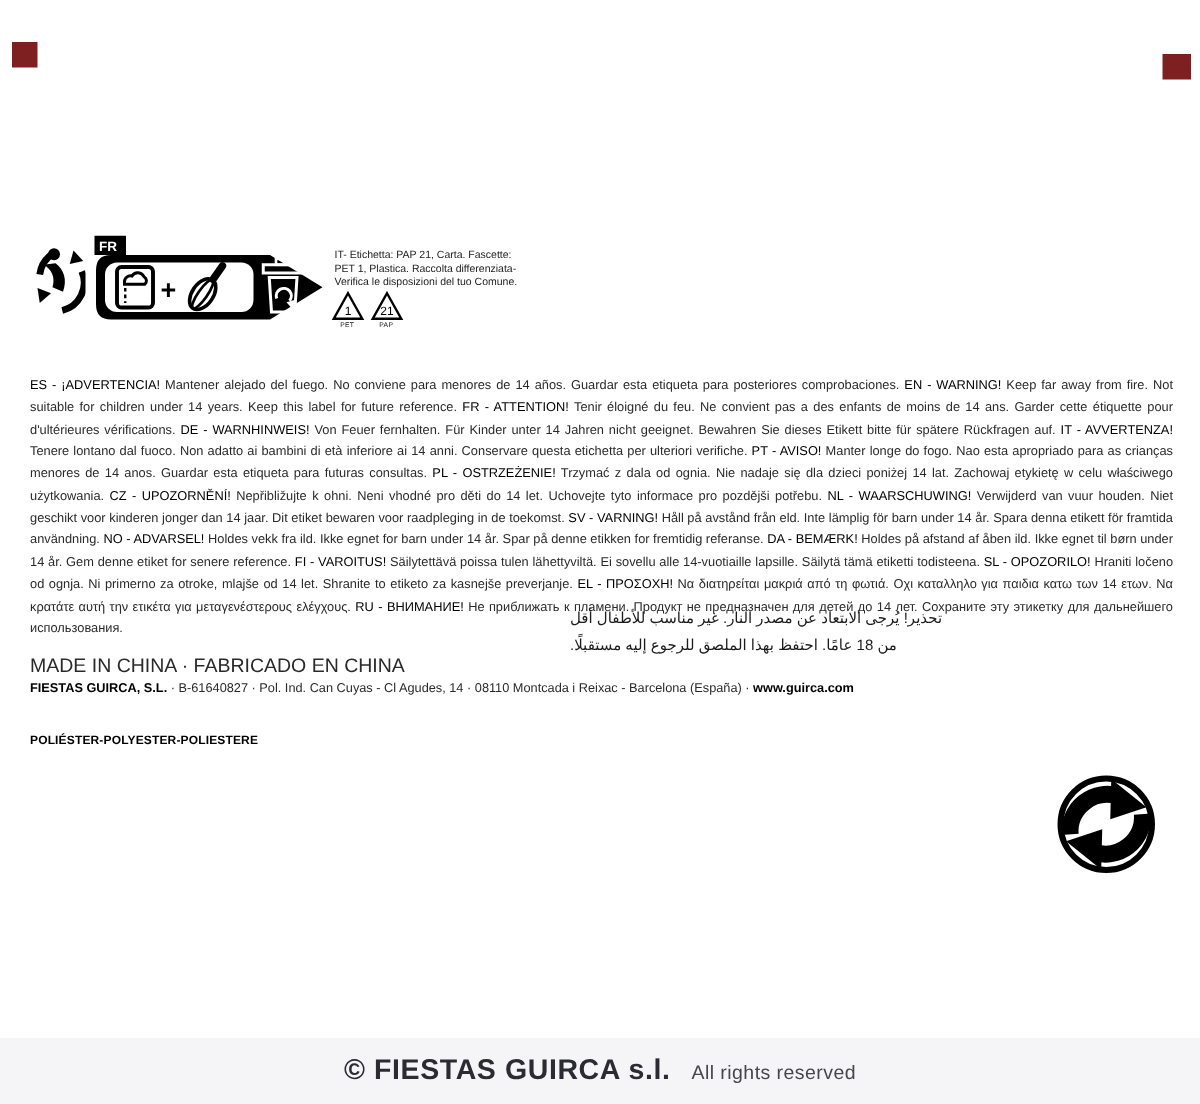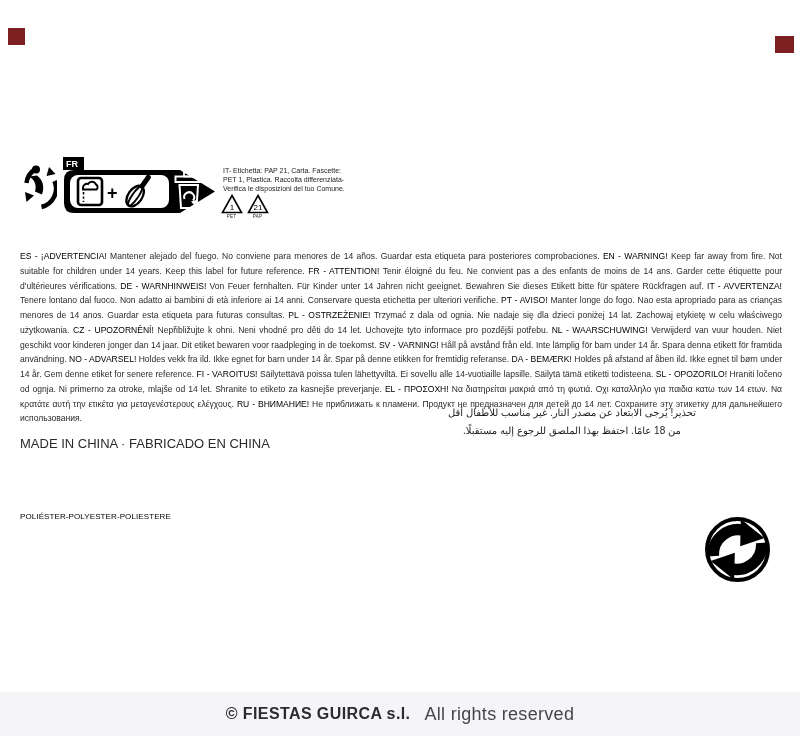--- a/index.html
+++ b/index.html
@@ -24,37 +24,37 @@
   .tri-wrap svg{display:block;margin:0 auto;}
   .tri-label{font-size:4.5px;line-height:5px;color:#1c1c1c;margin-top:0px;letter-spacing:0.2px;}
   
   #warnings-paragraph{
     left:20px;top:249px;width:762px;
     font-size:8.55px;line-height:14.75px;text-align:justify;color:#2a2a2a;
   }
   #warnings-paragraph b{color:#000;font-weight:400;}
   
   #arabic-block{
-    right:18px;top:404px;width:420px;text-align:center;direction:rtl;
+    right:0;top:404px;width:420px;text-align:left;direction:rtl;
     font-size:10px;line-height:17.5px;color:#1c1c1c;
   }
   
   #made-in{left:20px;top:436px;font-size:13px;color:#2a2a2a;}
   #company-line{left:20px;top:453px;font-size:8.5px;color:#2a2a2a;}
   #company-line b{color:#000;}
-  #material-line{left:20px;top:512px;font-size:8px;font-weight:400;color:#000;letter-spacing:0.1px;}
+  #material-line{left:20px;top:489px;font-size:8px;font-weight:700;color:#000;letter-spacing:0.1px;}
   
   #green-dot{left:704px;top:516px;width:67px;height:67px;}
   
   #footer-bar{
     left:0;top:692px;width:800px;height:44px;background:#f5f5f7;
     display:flex;align-items:center;justify-content:center;gap:14px;
   }
-  #footer-brand{font-size:16px;font-weight:700;color:#2b2b33;letter-spacing:0.4px;}
-  #footer-rights{font-size:18px;font-weight:400;color:#45454d;letter-spacing:0.3px;}
+  #footer-brand{font-size:19px;font-weight:700;color:#2b2b33;letter-spacing:0.4px;}
+  #footer-rights{font-size:13px;font-weight:400;color:#45454d;letter-spacing:0.3px;}
 </style>
 </head>
 <body>
 
 <div id="canvas">
 
   <div class="corner-mark" id="mark-left" style="background:#7e2022;"></div>
   <div class="corner-mark" id="mark-right" style="background:#7e2022;"></div>
 
   <svg id="triman" class="abs" viewBox="0 0 64 96" aria-hidden="true">
@@ -123,20 +123,21 @@
 
   <div id="warnings-paragraph" class="abs"><b>ES - ¡ADVERTENCIA!</b><span> Mantener alejado del fuego. No conviene para menores de 14 años. Guardar esta etiqueta para posteriores comprobaciones. </span><b>EN - WARNING!</b><span> Keep far away from fire. Not suitable for children under 14 years. Keep this label for future reference. </span><b>FR - ATTENTION!</b><span> Tenir éloigné du feu. Ne convient pas a des enfants de moins de 14 ans. Garder cette étiquette pour d'ultérieures vérifications. </span><b>DE - WARNHINWEIS!</b><span> Von Feuer fernhalten. Für Kinder unter 14 Jahren nicht geeignet. Bewahren Sie dieses Etikett bitte für spätere Rückfragen auf. </span><b>IT - AVVERTENZA!</b><span> Tenere lontano dal fuoco. Non adatto ai bambini di età inferiore ai 14 anni. Conservare questa etichetta per ulteriori verifiche. </span><b>PT - AVISO!</b><span> Manter longe do fogo. Nao esta apropriado para as crianças menores de 14 anos. Guardar esta etiqueta para futuras consultas. </span><b>PL - OSTRZEŻENIE!</b><span> Trzymać z dala od ognia. Nie nadaje się dla dzieci poniżej 14 lat. Zachowaj etykietę w celu właściwego użytkowania. </span><b>CZ - UPOZORNĚNÍ!</b><span> Nepřibližujte k ohni. Neni vhodné pro děti do 14 let. Uchovejte tyto informace pro pozdějši potřebu. </span><b>NL - WAARSCHUWING!</b><span> Verwijderd van vuur houden. Niet geschikt voor kinderen jonger dan 14 jaar. Dit etiket bewaren voor raadpleging in de toekomst. </span><b>SV - VARNING!</b><span> Håll på avstånd från eld. Inte lämplig för barn under 14 år. Spara denna etikett för framtida användning. </span><b>NO - ADVARSEL!</b><span> Holdes vekk fra ild. Ikke egnet for barn under 14 år. Spar på denne etikken for fremtidig referanse. </span><b>DA - BEMÆRK!</b><span> Holdes på afstand af åben ild. Ikke egnet til børn under 14 år. Gem denne etiket for senere reference. </span><b>FI - VAROITUS!</b><span> Säilytettävä poissa tulen lähettyviltä. Ei sovellu alle 14-vuotiaille lapsille. Säilytä tämä etiketti todisteena. </span><b>SL - OPOZORILO!</b><span> Hraniti ločeno od ognja. Ni primerno za otroke, mlajše od 14 let. Shranite to etiketo za kasnejše preverjanje. </span><b>EL - ΠΡΟΣΟΧΗ!</b><span> Να διατηρείται μακριά από τη φωτιά. Οχι καταλληλο για παιδια κατω των 14 ετων. Να κρατάτε αυτή την ετικέτα για μεταγενέστερους ελέγχους. </span><b>RU - ВНИМАНИЕ!</b><span> Не приближать к пламени. Продукт не предназначен для детей до 14 лет. Сохраните эту этикетку для дальнейшего использования.</span></div>
 
   <div id="arabic-block" class="abs">
     <div>تحذير! يُرجى الابتعاد عن مصدر النار. غير مناسب للأطفال أقل</div>
     <div>من 18 عامًا. احتفظ بهذا الملصق للرجوع إليه مستقبلًا.</div>
   </div>
 
   <div id="made-in" class="abs">MADE IN CHINA · FABRICADO EN CHINA</div>
 
+  <div id="company-line" class="abs"><b>FIESTAS GUIRCA, S.L.</b><span> · B-61640827 · Pol. Ind. Can Cuyas - Cl Agudes, 14 · 08110 Montcada i Reixac - Barcelona (España) · </span><b>www.guirca.com</b></div>
 
   <div id="material-line" class="abs">POLIÉSTER-POLYESTER-POLIESTERE</div>
 
   <svg id="green-dot" class="abs" viewBox="0 0 100 100" aria-hidden="true">
     <circle cx="50" cy="50" r="45.5" fill="#fff" stroke="#000" stroke-width="6"></circle>
     <path d="M14 60 A 37 37 0 0 1 62 22" fill="none" stroke="#000" stroke-width="17"></path>
     <polygon points="55,5 90,33 54,45" fill="#000"></polygon>
     <path d="M86 40 A 37 37 0 0 1 38 78" fill="none" stroke="#000" stroke-width="17"></path>
     <polygon points="45,95 10,67 46,55" fill="#000"></polygon>
   </svg>

